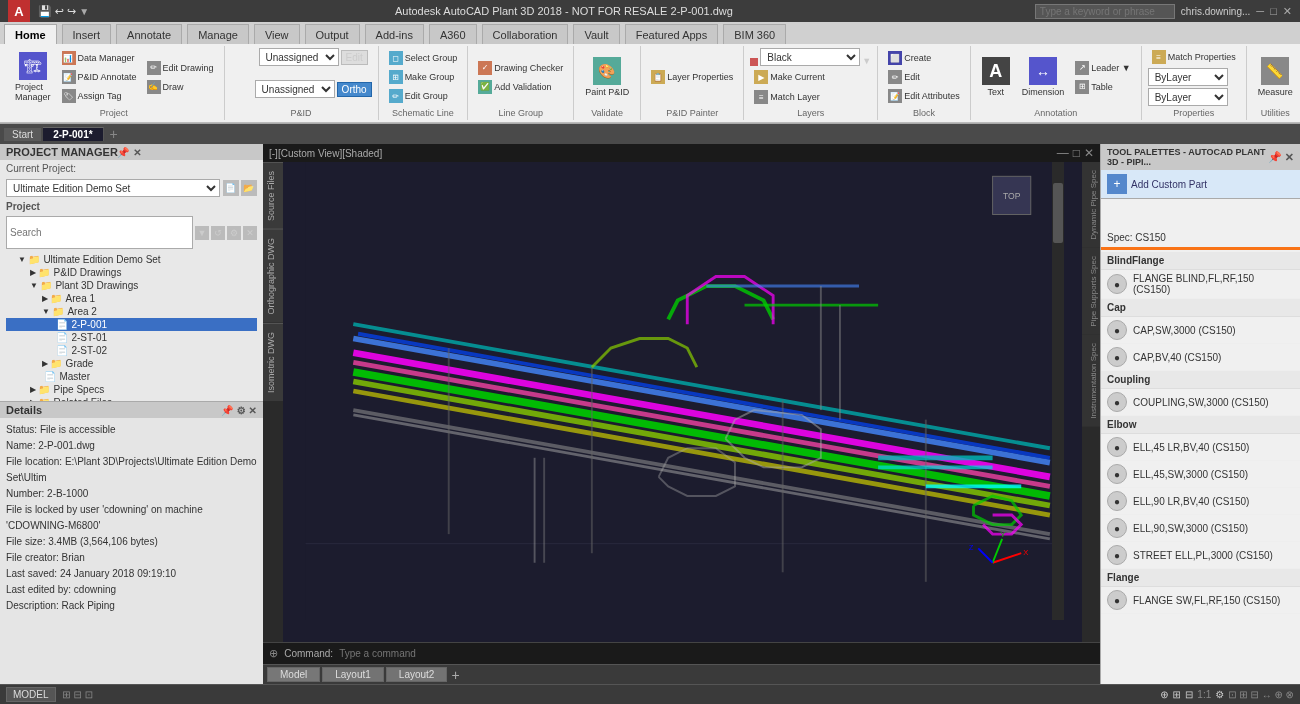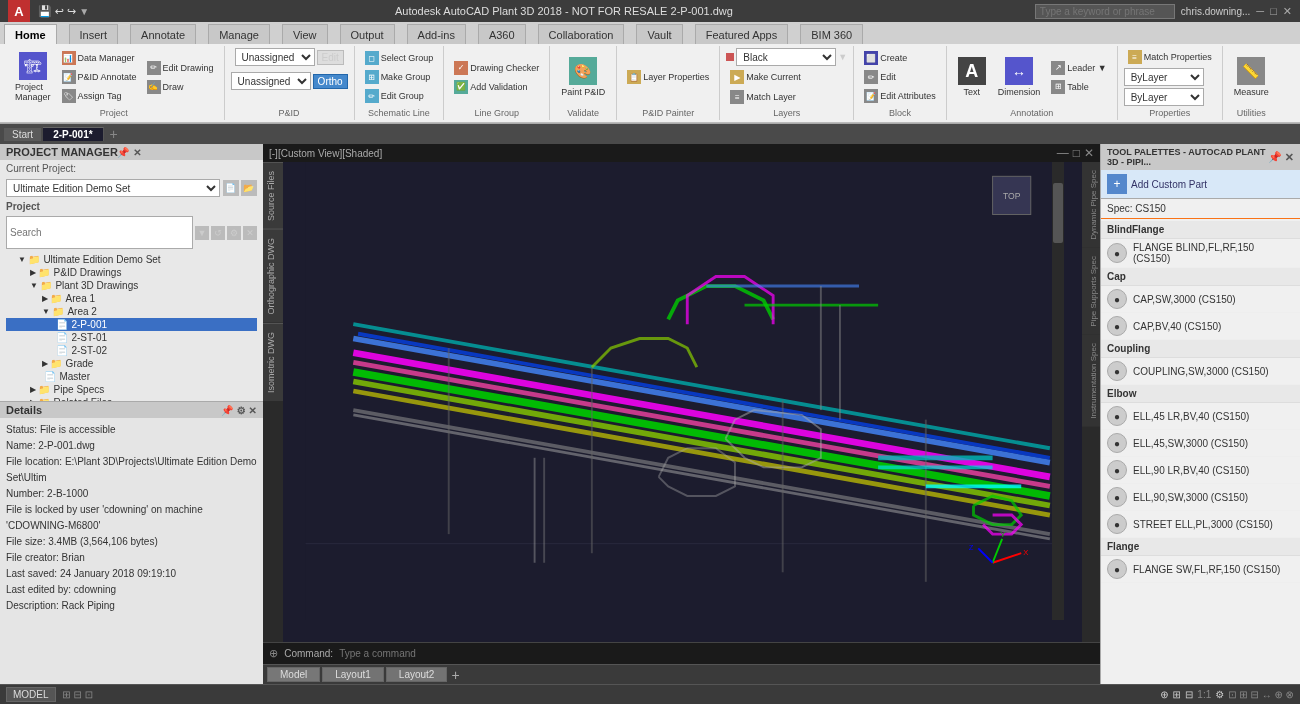--- a/index.html
+++ b/index.html
@@ -38,21 +38,21 @@
       align-items: flex-end;
       padding: 0 4px;
     }
     .ribbon-tab {
       padding: 2px 10px;
       font-size: 11px;
       cursor: pointer;
       background: #c8c8c8;
       border: 1px solid #aaa;
       border-bottom: none;
-      margin-right: 12px;
+      margin-right: 5px;
       color: #333;
       height: 20px;
       display: flex; align-items: center;
     }
     .ribbon-tab.active {
       background: #f0f0f0;
       font-weight: bold;
       color: #000;
     }
     #ribbon-content {
@@ -389,21 +389,22 @@
     #tp-add-icon {
       width: 20px; height: 20px; background: #5588cc;
       display: flex; align-items: center; justify-content: center;
       color: white; font-size: 12px;
     }
     #tp-spec {
       padding: 4px 6px;
       font-size: 10px;
       color: #333;
       flex-shrink: 0;
-      border-bottom: 1px solid #f97316;
+      border-bottom: 3px solid #f97316;
+      margin-top: 29px;
     }
     #tp-content {
       flex: 1;
       overflow-y: auto;
       padding: 2px 0;
     }
     .tp-category {
       padding: 3px 6px;
       font-size: 10px;
       font-weight: bold;
@@ -590,21 +591,21 @@
             <div class="ribbon-btn-small">
               <div class="ribbon-btn-small-icon gray">✍</div>
               <span>Draw</span>
             </div>
           </div>
         </div>
         <div class="ribbon-group-label">Project</div>
       </div>
 
       <div class="ribbon-group">
-        <div class="ribbon-group-content" style="flex-direction:column;gap:6px;">
+        <div class="ribbon-group-content" style="flex-direction:column;gap:14px;margin-left:24px;">
           <div style="display:flex;align-items:center;gap:2px;">
             <select class="ribbon-dropdown"><option>Unassigned</option></select>
             <span style="background:#ddd;border:1px solid #bbb;padding:1px 4px;font-size:10px;cursor:pointer;">Edit</span>
           </div>
           <div style="display:flex;align-items:center;gap:2px;">
             <select class="ribbon-dropdown"><option>Unassigned</option></select>
             <span style="background:#4488cc;color:white;border:1px solid #2266aa;padding:1px 4px;font-size:10px;cursor:pointer;">Ortho</span>
           </div>
         </div>
         <div class="ribbon-group-label">P&amp;ID</div>
@@ -664,21 +665,21 @@
               <span>Layer Properties</span>
             </div>
           </div>
         </div>
         <div class="ribbon-group-label">P&amp;ID Painter</div>
       </div>
 
       <div class="ribbon-group">
         <div class="ribbon-group-content">
           <div class="ribbon-col" style="gap:2px;">
-            <div style="display:flex;align-items:center;gap:2px;">
+            <div style="display:flex;align-items:flex-end;gap:2px;">
               <div style="width:8px;height:8px;background:#c55;"></div>
               <select class="ribbon-dropdown" style="min-width:100px;"><option>Black</option></select>
               <span style="font-size:9px;">▼</span>
             </div>
             <div class="ribbon-btn-small">
               <div class="ribbon-btn-small-icon yellow">▶</div>
               <span>Make Current</span>
             </div>
             <div class="ribbon-btn-small">
               <div class="ribbon-btn-small-icon gray">≡</div>

